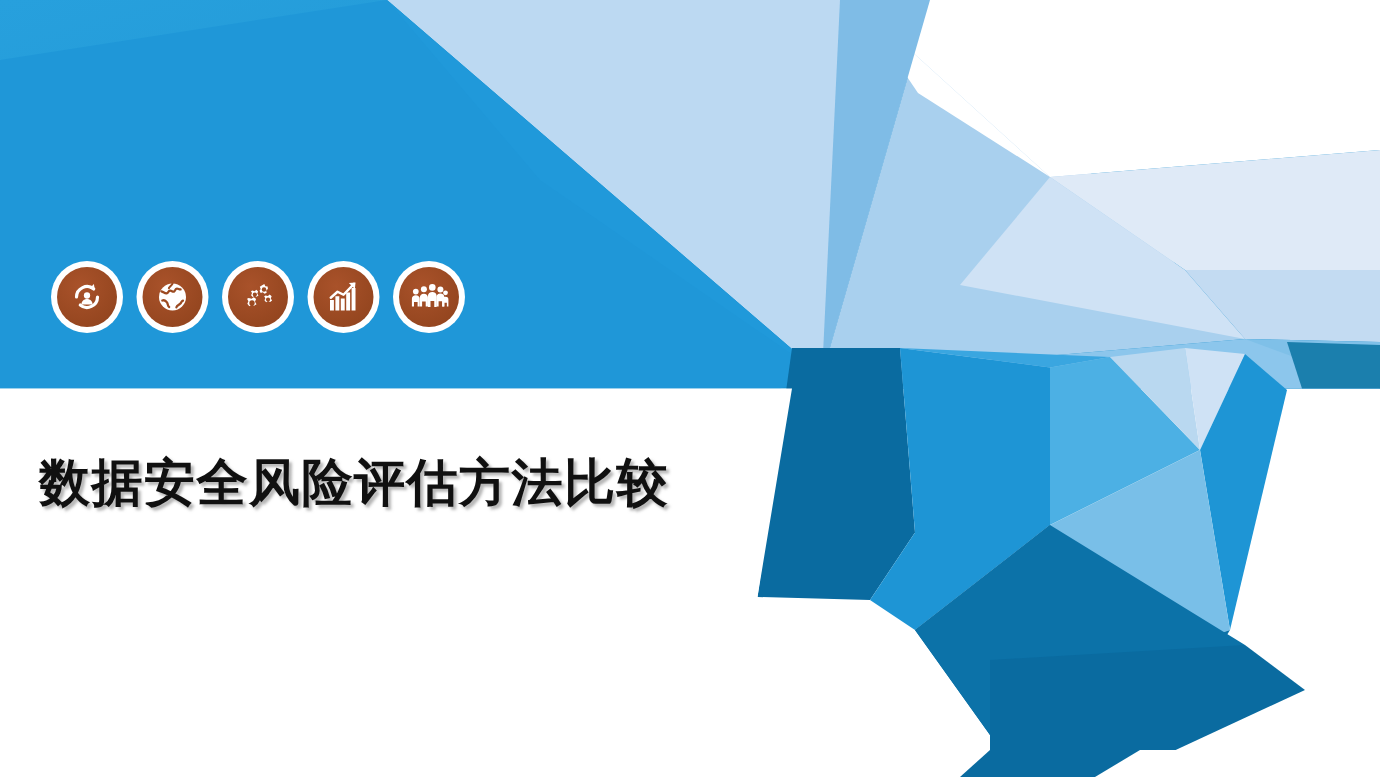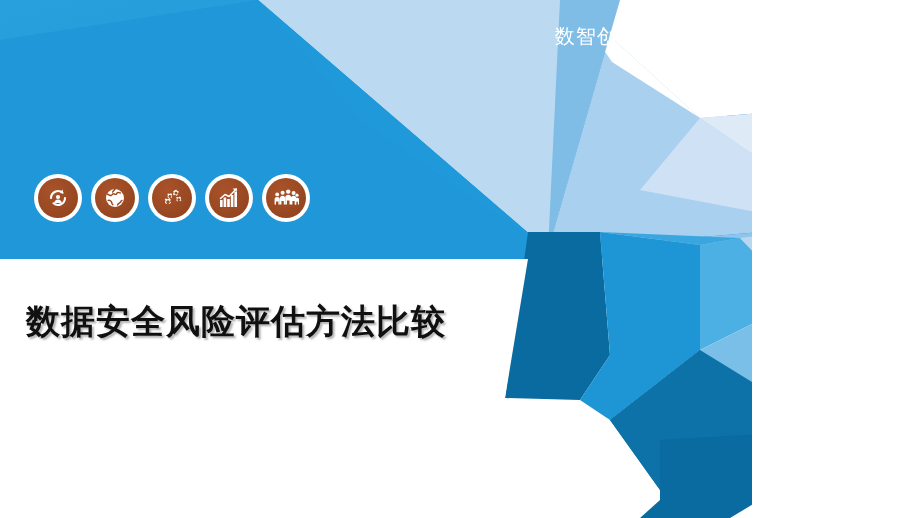--- a/index.html
+++ b/index.html
@@ -5,21 +5,21 @@
   html, body {
     margin: 0;
     padding: 0;
     background: #ffffff;
   }
   body {
     font-family: "Liberation Sans", "DejaVu Sans", sans-serif;
   }
   .slide {
     position: relative;
-    width: 752px;
+    width: 920px;
     height: 518px;
     overflow: hidden;
     background: #ffffff;
   }
   .bg-svg {
     position: absolute;
     left: 0;
     top: 0;
     width: 920px;
     height: 518px;

